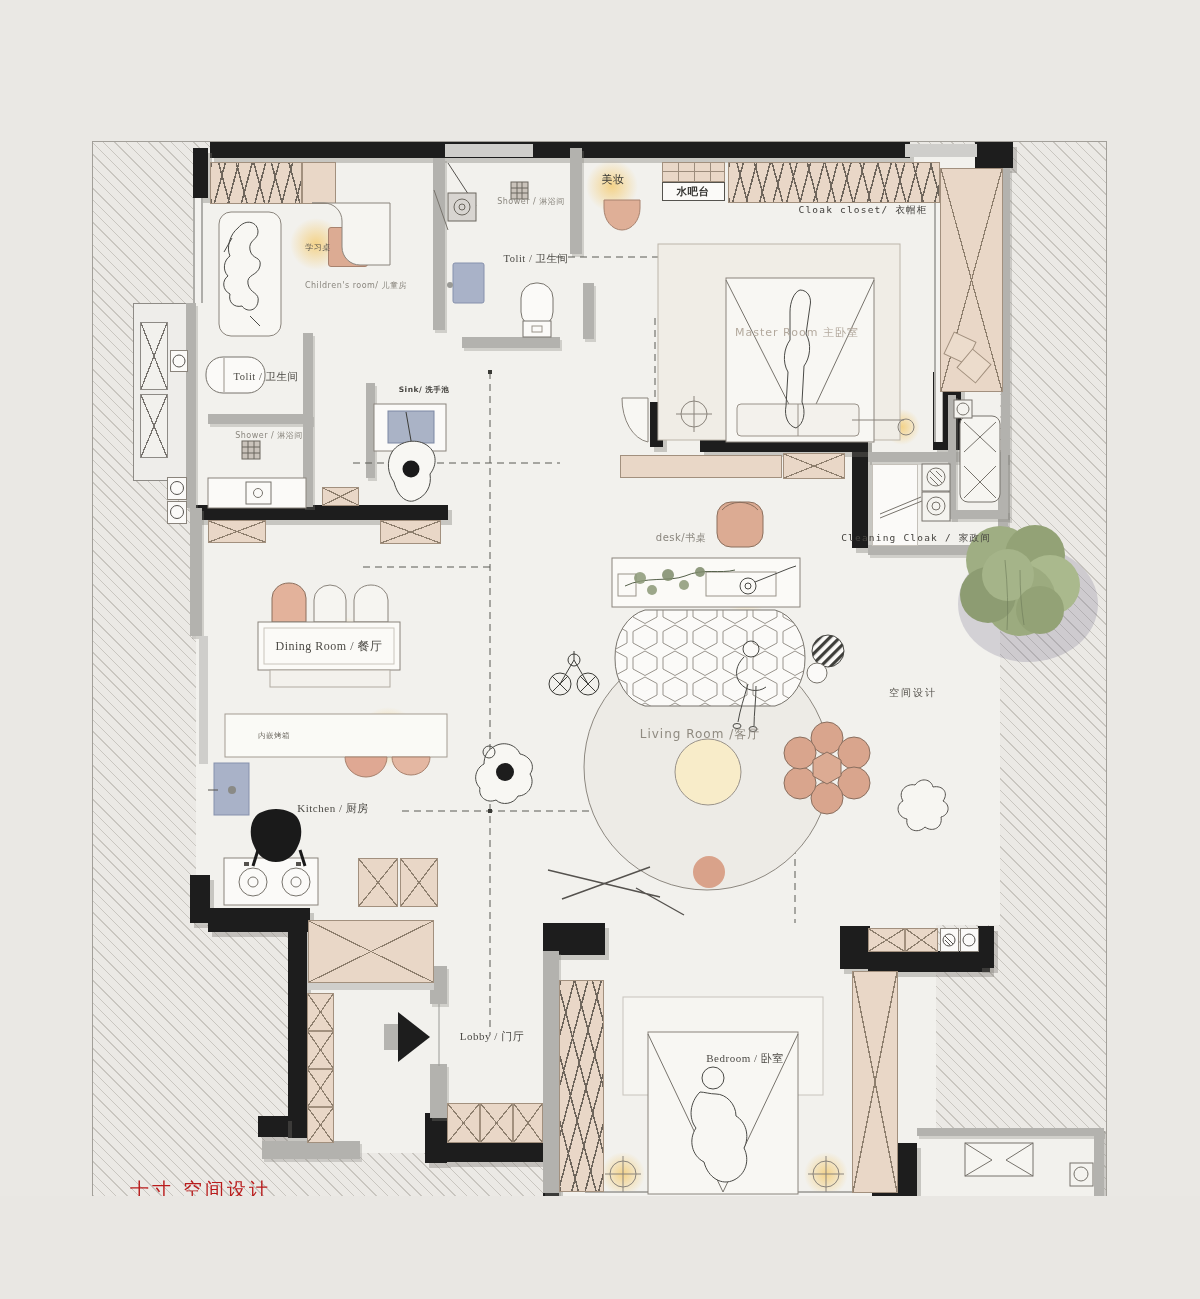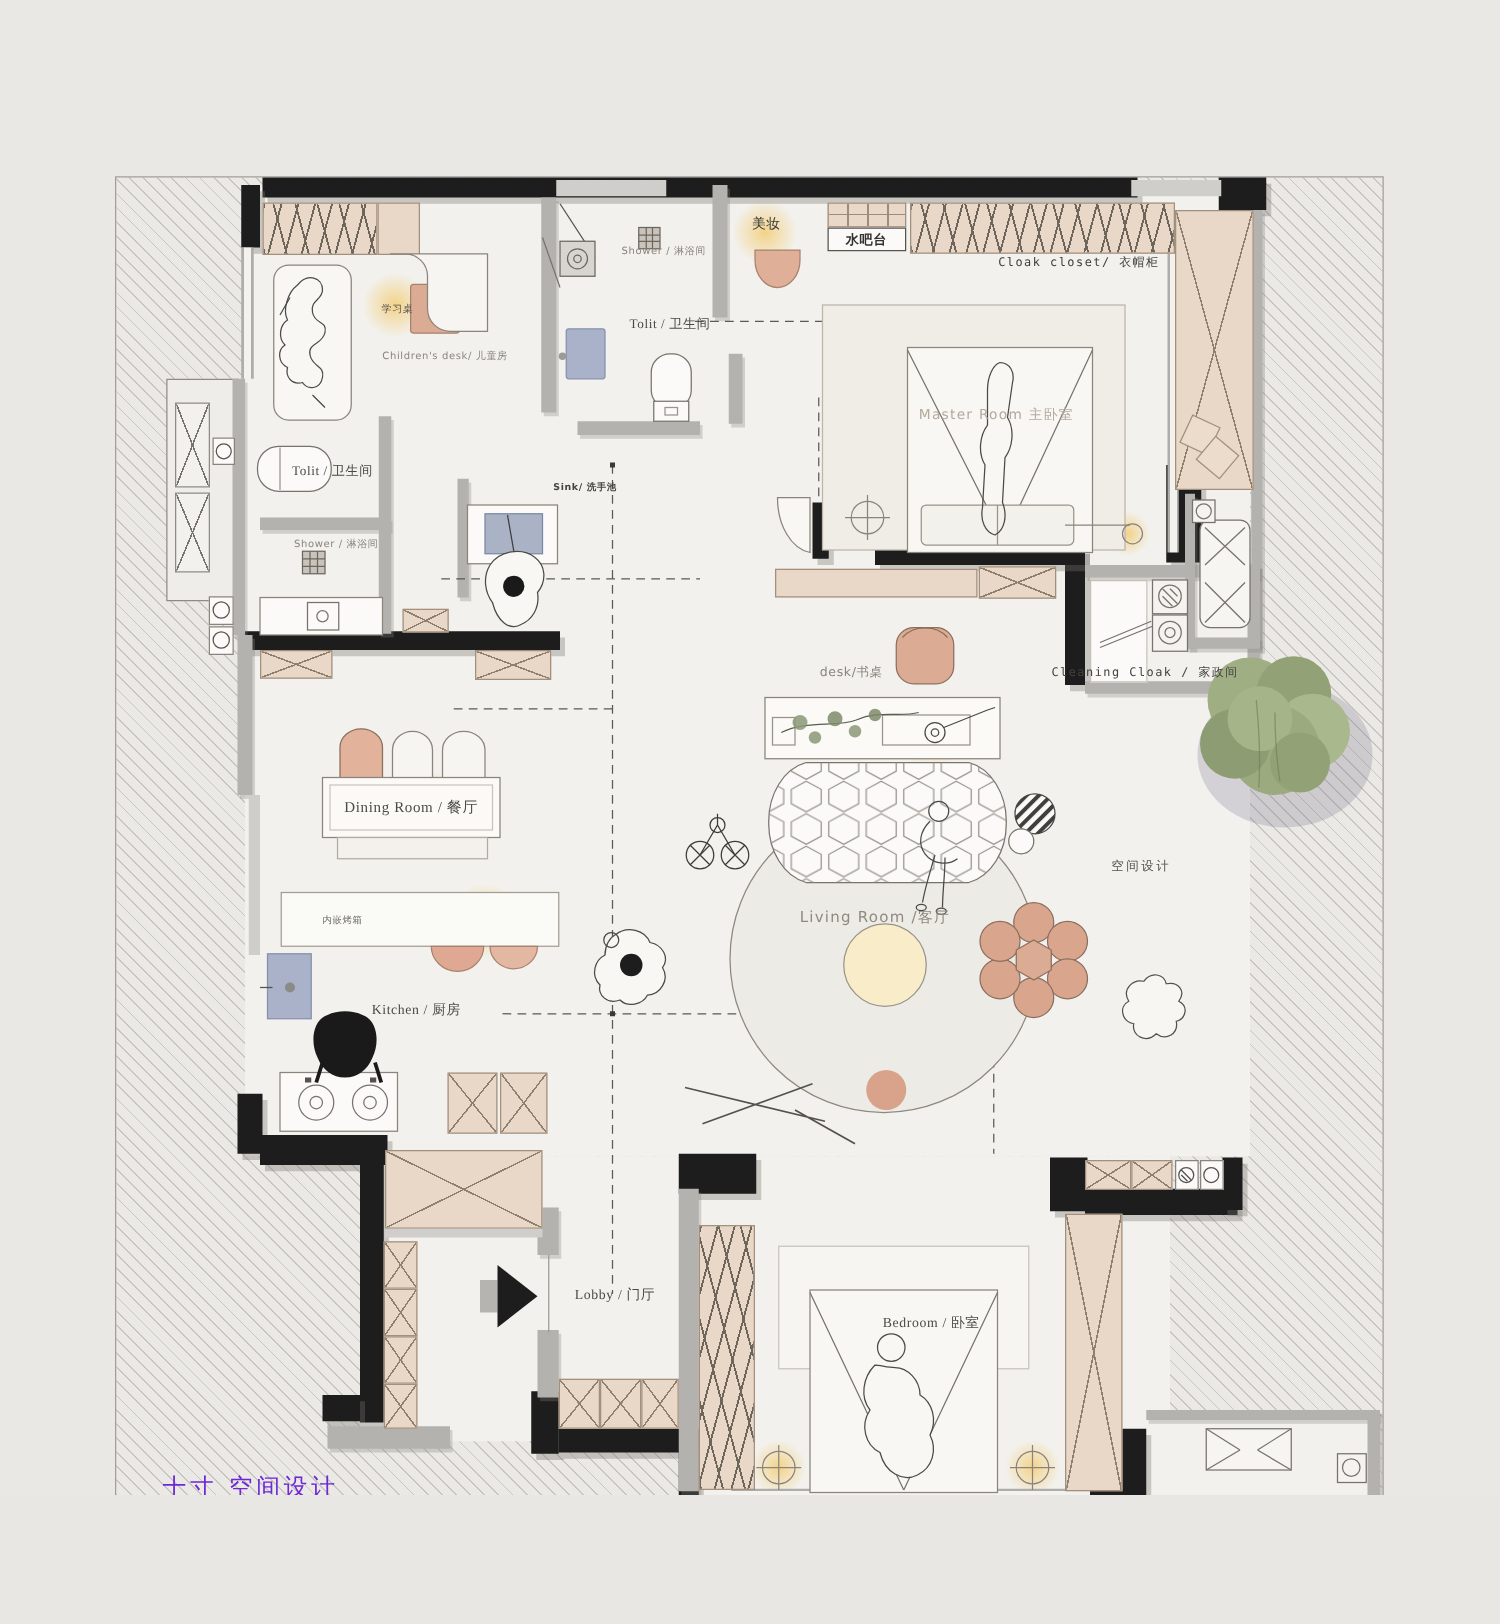--- a/index.html
+++ b/index.html
@@ -28,21 +28,21 @@
     background:repeating-linear-gradient(0deg,transparent 0 9px,#9c8c7c 9px 10px),
                repeating-linear-gradient(90deg,transparent 0 15px,#9c8c7c 15px 16px),#e9d7c7;}
   .wbox{background:#fbfaf8;border:1px solid #8a847c;box-sizing:border-box;}
   .pinkbox{background:#dcab93;border:1px solid #a8826e;box-sizing:border-box;}
   .glow{background:radial-gradient(closest-side,rgba(244,203,112,.8),rgba(244,203,112,0));border-radius:50%;}
   .lbl{position:absolute;transform:translate(-50%,-50%);font-family:"Liberation Serif",serif;
        color:#4c4a45;white-space:nowrap;letter-spacing:.5px;}
   .sans{font-family:"DejaVu Sans",sans-serif;}
   .mono{font-family:"DejaVu Sans Mono",monospace;letter-spacing:1.2px;}
   .gray{color:#8a867e;}
-  .brand{position:absolute;font-family:"DejaVu Sans",sans-serif;color:#6d28d9;
+  .brand{position:absolute;font-family:"DejaVu Sans",sans-serif;color:#b91c1c;
          font-size:19px;letter-spacing:3px;font-weight:500;}
   svg.overlay{position:absolute;left:0;top:0;}
 </style>
 </head>
 <body>
 
 <div class="canvas">
 
   <div class="abs hatchband" style="left:92px;top:141px;width:1013px;height:1064px;"></div>
 
@@ -430,25 +430,25 @@
       <path d="M722,510 a22,18 0 0 1 36,0" fill="none" stroke="#8b6f5d"></path>
     </g>
   </svg>
 
   <div class="lbl sans" style="left:613px;top:179px;font-size:11px;color:#3a3a36;">美妆</div>
   <div class="lbl sans" style="left:693px;top:192px;font-size:10.5px;color:#33322f;font-weight:600;">水吧台</div>
   <div class="lbl mono" style="left:823px;top:210px;font-size:9.5px;color:#3f3d3a;margin-left:40px;">Cloak closet/ 衣帽柜</div>
   <div class="lbl sans gray" style="left:531px;top:201px;font-size:8px;">Shower / 淋浴间</div>
   <div class="lbl" style="left:536px;top:259px;font-size:10.5px;">Tolit / 卫生间</div>
   <div class="lbl sans" style="left:318px;top:247px;font-size:8px;color:#55524c;">学习桌</div>
-  <div class="lbl sans gray" style="left:356px;top:285px;font-size:8px;">Children's desk/ 儿童房</div>
+  <div class="lbl sans gray" style="left:356px;top:285px;font-size:8px;">Children's room/ 儿童房</div>
   <div class="lbl sans" style="left:797px;top:332px;font-size:11px;color:#b3a99d;letter-spacing:1px;">Master Room 主卧室</div>
   <div class="lbl" style="left:266px;top:377px;font-size:10.5px;">Tolit / 卫生间</div>
   <div class="lbl sans gray" style="left:269px;top:435px;font-size:8px;">Shower / 淋浴间</div>
-  <div class="lbl sans" style="left:424px;top:390px;font-size:7.5px;color:#45433f;font-weight:600;margin-left:44px;">Sink/ 洗手池</div>
+  <div class="lbl sans" style="left:424px;top:390px;font-size:7.5px;color:#45433f;font-weight:600;">Sink/ 洗手池</div>
   <div class="lbl sans gray" style="left:681px;top:538px;font-size:10px;">desk/书桌</div>
   <div class="lbl mono" style="left:916px;top:538px;font-size:9.5px;color:#45433f;">Cleaning Cloak / 家政间</div>
   <div class="lbl" style="left:329px;top:646px;font-size:12px;">Dining Room / 餐厅</div>
   <div class="lbl sans" style="left:274px;top:736px;font-size:7.5px;color:#6b675f;">内嵌烤箱</div>
   <div class="lbl sans" style="left:700px;top:734px;font-size:12px;color:#8f8a80;letter-spacing:1px;">Living Room /客厅</div>
   <div class="lbl sans" style="left:913px;top:693px;font-size:10px;color:#55524c;letter-spacing:2px;">空间设计</div>
   <div class="lbl" style="left:333px;top:808px;font-size:11px;">Kitchen / 厨房</div>
   <div class="lbl" style="left:492px;top:1036px;font-size:11px;">Lobby / 门厅</div>
   <div class="lbl" style="left:745px;top:1058px;font-size:11px;">Bedroom / 卧室</div>
   <div class="brand" style="left:130px;top:1177px;">十寸 空间设计</div>

